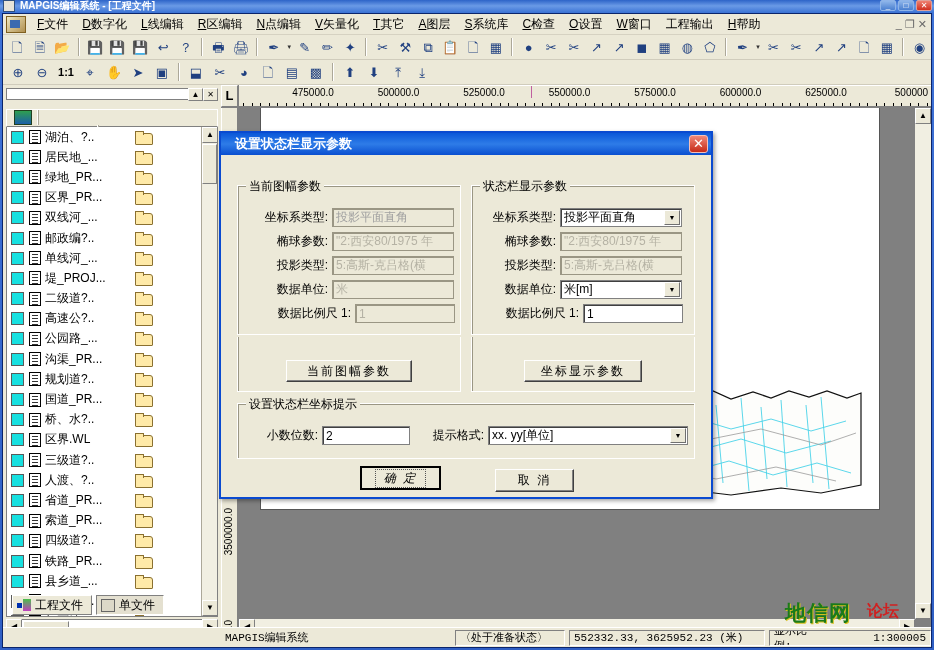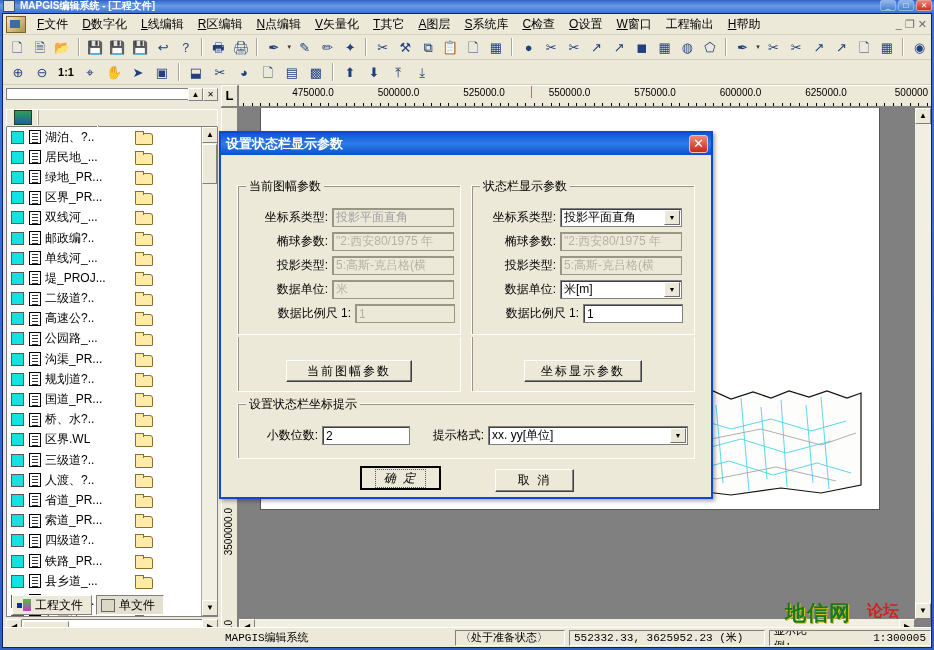--- a/index.html
+++ b/index.html
@@ -156,21 +156,21 @@
      box-sizing:border-box;font-size:11px;
      font-family:"Liberation Mono","DejaVu Sans Mono",monospace;}
   .sb-pane.flat{border:none;}
 
   
   .dialog{position:absolute;left:219px;top:131px;width:494px;height:368px;
      background:#ece9d8;border:2px solid #0a4ad0;box-sizing:border-box;
      box-shadow:2px 2px 4px rgba(0,0,0,.35);}
   .dlg-title{height:22px;background:linear-gradient(#0a57d8,#2e7ce8 50%,#0a4fd0);
      display:flex;align-items:center;color:#fff;font-weight:bold;font-size:13px;
-     padding-left:5px;}
+     padding-left:14px;}
   .dlg-close{position:absolute;right:3px;top:2px;width:19px;height:18px;
      background:linear-gradient(#f08878,#c62a18);border:1px solid #f5c0b8;
      border-radius:3px;color:#fff;font-size:13px;font-weight:bold;line-height:16px;
      text-align:center;box-sizing:border-box;}
   .dlg-body{position:relative;height:344px;}
   .grp{position:absolute;border:1px solid #fff;box-shadow:inset 1px 1px 0 #9a9684;
      box-sizing:border-box;}
   .grp>.glabel{position:absolute;left:8px;top:-8px;background:#ece9d8;padding:0 3px;
      font-size:12px;}
   .frow{position:absolute;display:flex;align-items:center;height:19px;}

